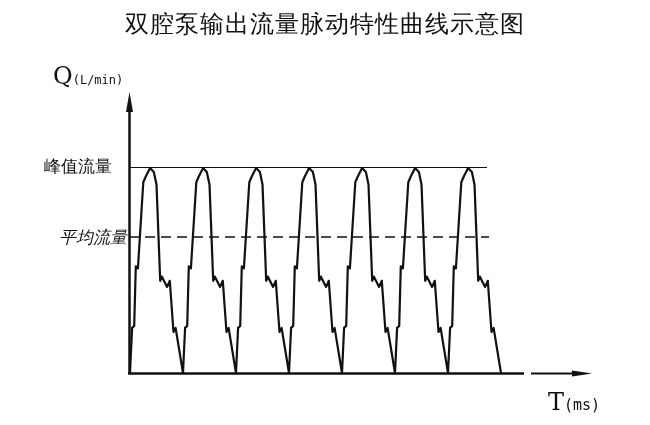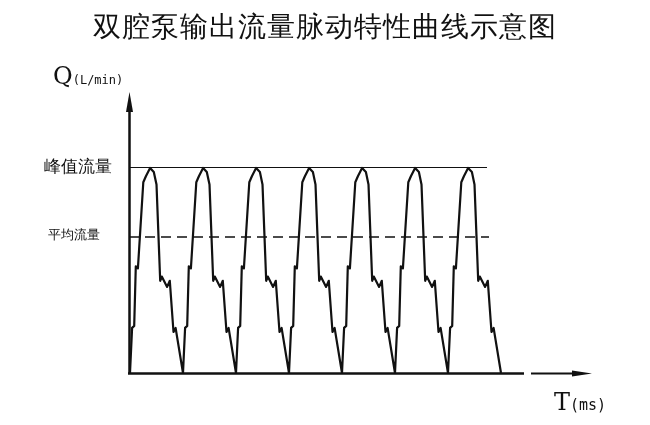--- a/index.html
+++ b/index.html
@@ -1,24 +1,24 @@
 <!DOCTYPE html>
 <html><head>
 <meta charset="utf-8">
 <style>
   html,body{margin:0;padding:0;background:#ffffff;}
   body{width:650px;height:425px;position:relative;overflow:hidden;font-family:"DejaVu Sans","Liberation Sans",sans-serif;color:#111;}
-  .title{position:absolute;left:0;top:8px;width:650px;text-align:center;font-size:28px;letter-spacing:1px;}
+  .title{position:absolute;left:0;top:8px;width:650px;text-align:center;font-size:24px;letter-spacing:1px;}
   .lbl{position:absolute;white-space:nowrap;}
   .ylabel{left:53px;top:62px;font-family:"DejaVu Serif","Liberation Serif",serif;font-size:24px;}
   .ylabel .unit{font-family:"DejaVu Sans Mono","Liberation Mono",monospace;font-size:12px;}
-  .xlabel{left:548px;top:388px;font-family:"DejaVu Serif","Liberation Serif",serif;font-size:24px;margin-left:6px;}
+  .xlabel{left:548px;top:388px;font-family:"DejaVu Serif","Liberation Serif",serif;font-size:24px;}
   .xlabel .unit{font-family:"DejaVu Sans Mono","Liberation Mono",monospace;font-size:15px;}
   .peak{left:44px;top:155px;font-size:17px;}
-  .avg{left:48px;top:226px;font-size:13px;}
+  .avg{left:59px;top:226px;font-size:17px;font-style:italic;}
   svg{position:absolute;left:0;top:0;}
 </style>
 </head>
 <body>
 
 <div class="title">双腔泵输出流量脉动特性曲线示意图</div>
 
 <div class="lbl ylabel"><span>Q</span><span class="unit">(L/min)</span></div>
 
 <div class="lbl xlabel"><span>T</span><span class="unit">(ms)</span></div>

